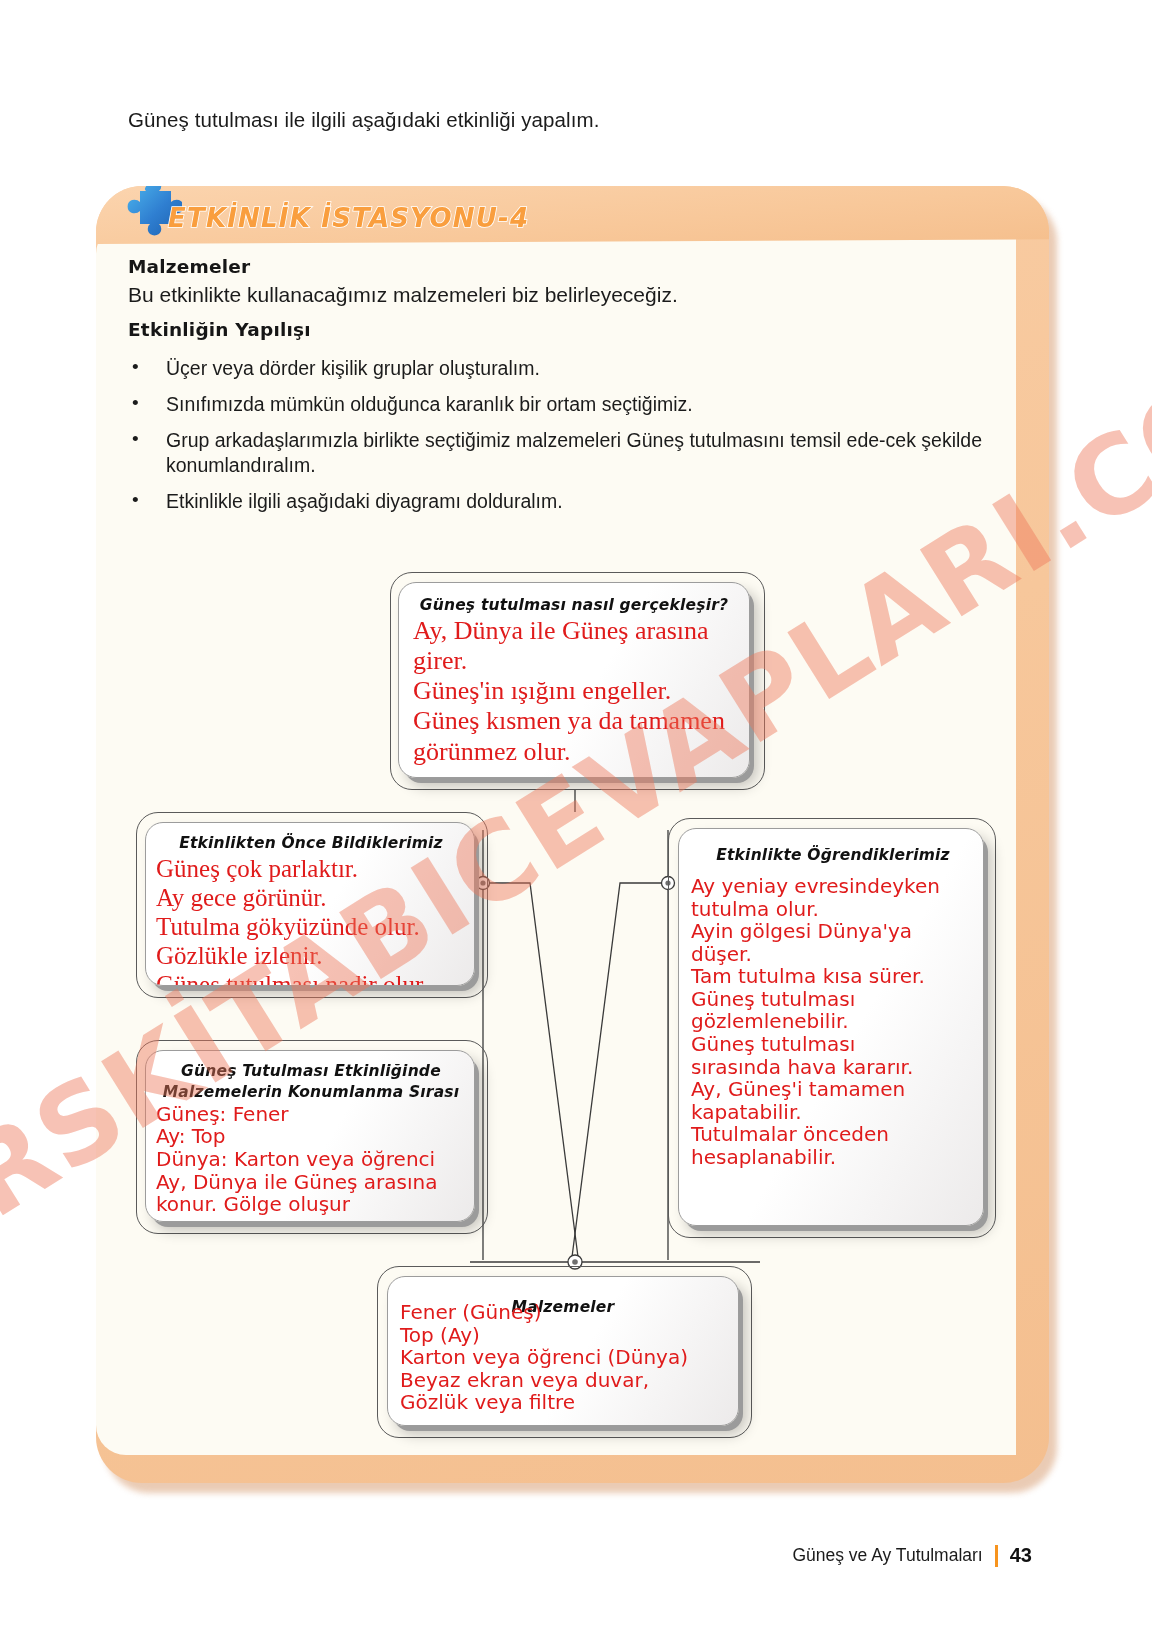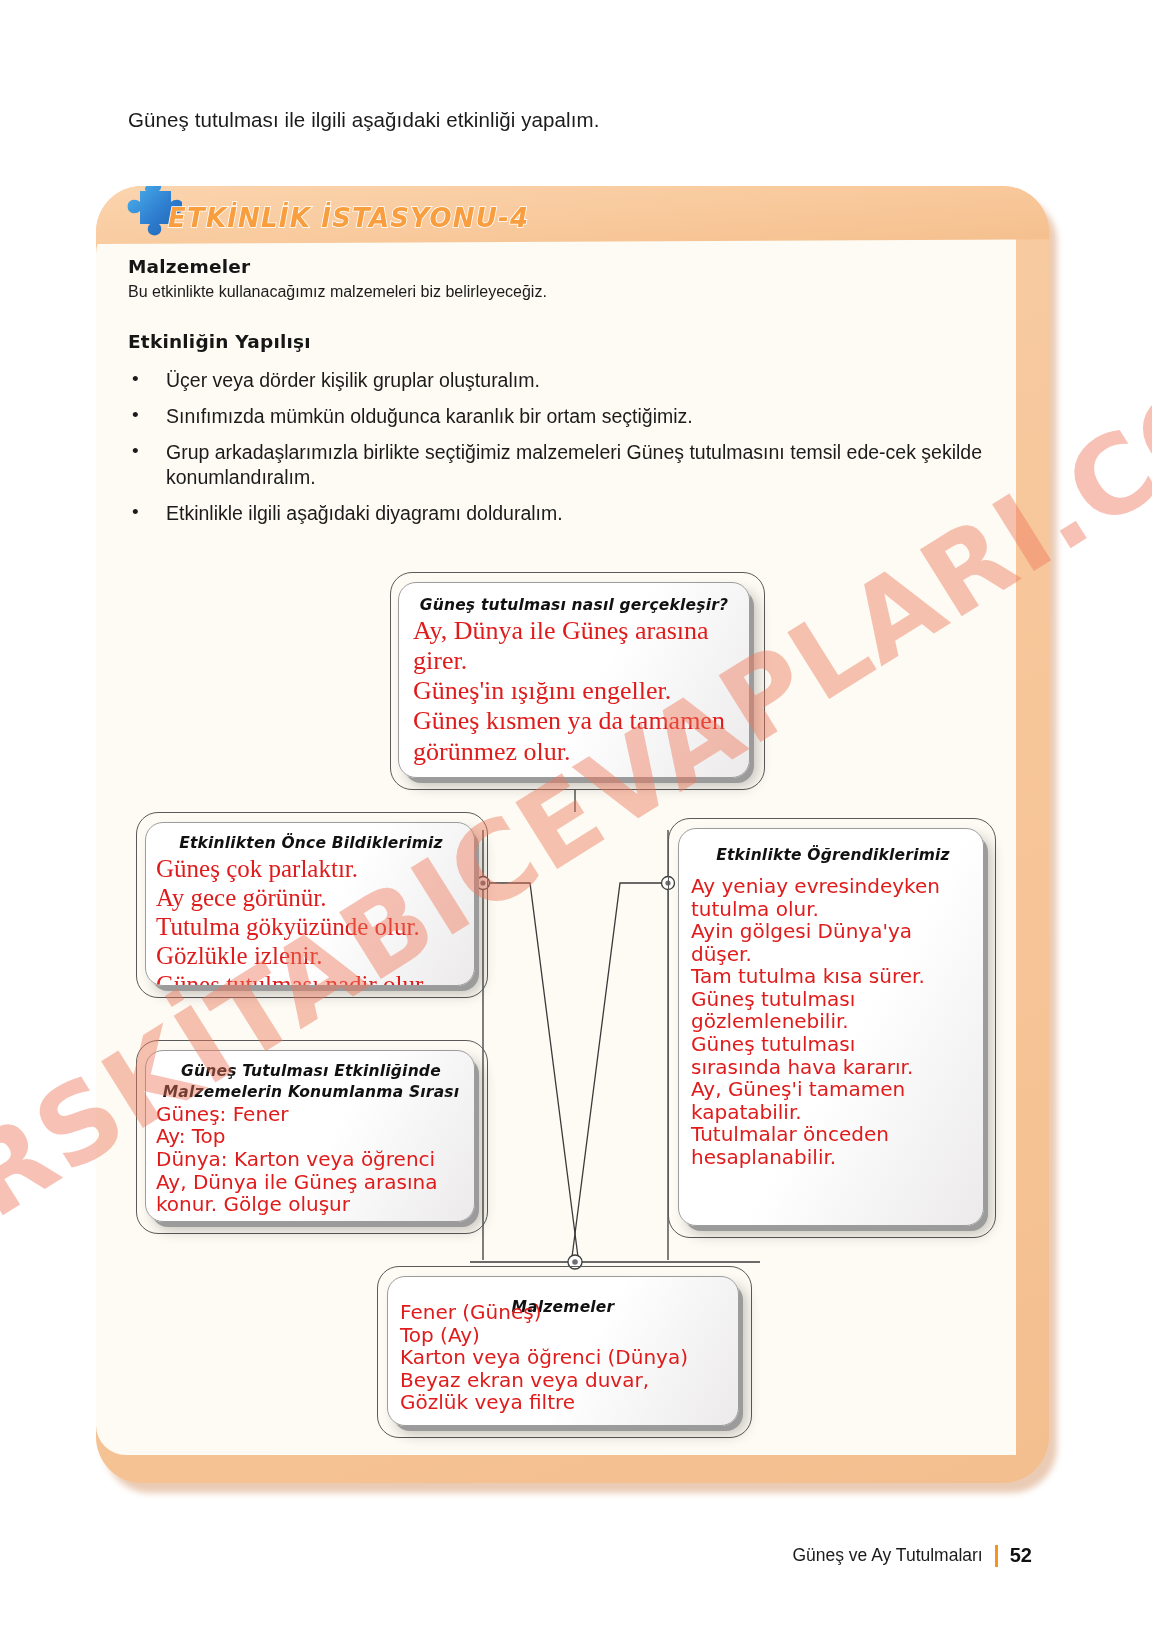--- a/index.html
+++ b/index.html
@@ -96,21 +96,21 @@
   .content { position: absolute; left: 128px; top: 256px; width: 870px; }
 
   .h-sub {
     font-family: "DejaVu Sans", sans-serif;
     font-weight: bold;
     font-size: 18.5px;
     color: #161616;
     letter-spacing: .2px;
     margin-bottom: 6px;
   }
-  .p-line { font-size: 16px; color: #1b1b1b; margin-bottom: 30px; }
+  .p-line { font-size: 21px; color: #1b1b1b; margin-bottom: 12px; }
 
   .bullets { list-style: none; margin-top: 16px; }
   .bullets li {
     position: relative;
     padding-left: 38px;
     font-size: 19.5px;
     color: #1b1b1b;
     margin-bottom: 11px;
     line-height: 1.28;
   }
@@ -310,14 +310,14 @@
 Karton veya öğrenci (Dünya)
 Beyaz ekran veya duvar,
  Gözlük veya filtre</div>
 </div>
 
 <div class="watermark">DERSKİTABICEVAPLARI.COM</div>
 
 <div class="footer">
   <span>Güneş ve Ay Tutulmaları</span>
   <span class="footer-rule"></span>
-  <span class="footer-page">52</span>
+  <span class="footer-page">43</span>
 </div>
 
 </body></html>

